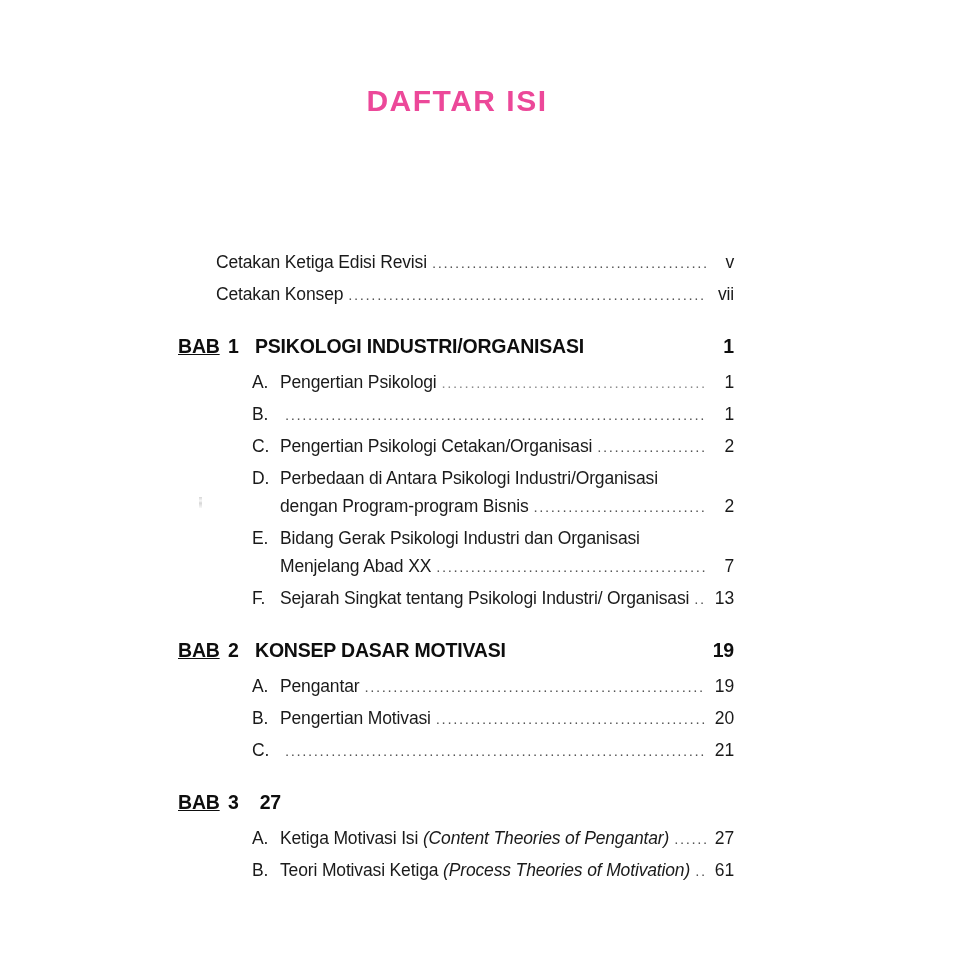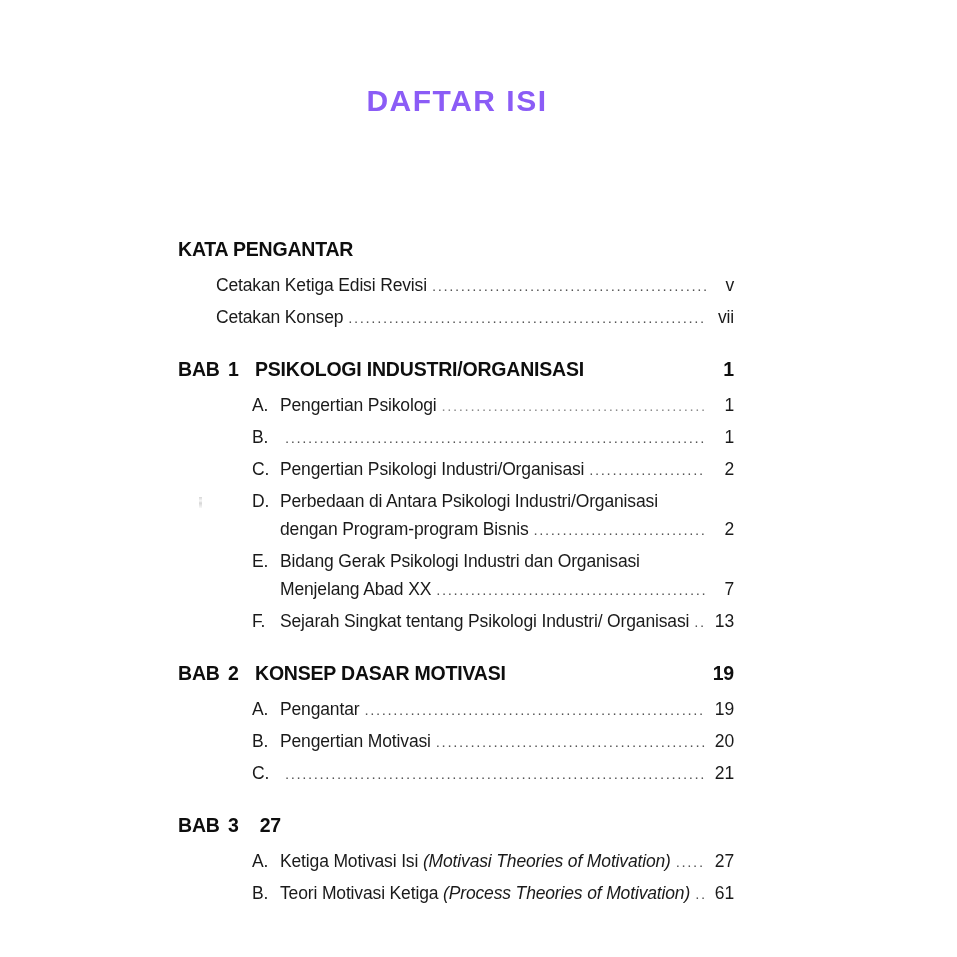--- a/index.html
+++ b/index.html
@@ -24,21 +24,21 @@
   .doc-title {
     position: absolute;
     left: 0;
     top: 84px;
     width: 914px;
     text-align: center;
     font-family: "Liberation Sans", sans-serif;
     font-weight: bold;
     font-size: 30px;
     letter-spacing: 1.5px;
-    color: #8b5cf6;
+    color: #ec4899;
   }
 
   
   .toc {
     position: absolute;
     left: 178px;
     top: 238px;
     width: 556px;
   }
 
@@ -48,20 +48,21 @@
     align-items: baseline;
     font-family: "Liberation Sans", sans-serif;
     font-weight: bold;
     font-size: 19.5px;
     color: #0e0e0e;
     letter-spacing: -0.2px;
   }
   .sec-head .bab-word {
     width: 50px;
     flex: none;
+    text-decoration: underline;
   }
   .sec-head .bab-num {
     width: 27px;
     flex: none;
   }
   .sec-head .sec-title {
     flex: 1 1 auto;
     white-space: nowrap;
   }
   .sec-head .sec-page {
@@ -170,24 +171,20 @@
 <body>
 
 <div class="page">
 
   <div class="doc-title">DAFTAR ISI</div>
 
   <div class="scan-speck"></div>
 
   <div class="toc">
 
-    <div class="sec-head no-bab">
-      <span class="sec-title">KATA PENGANTAR</span>
-      <span class="sec-page"></span>
-    </div>
 
     <div class="entry plain first-sub">
       <span class="etext-wrap">
         <span class="etext">Cetakan Ketiga Edisi Revisi</span>
         <span class="leader">..........................................................................................................</span>
         <span class="pg">v</span>
       </span>
     </div>
 
     <div class="entry plain">
@@ -220,21 +217,21 @@
       <span class="letter">B.</span>
       <span class="etext-wrap">
         <span class="leader">..........................................................................................................</span>
         <span class="pg">1</span>
       </span>
     </div>
 
     <div class="entry">
       <span class="letter">C.</span>
       <span class="etext-wrap">
-        <span class="etext">Pengertian Psikologi Industri/Organisasi</span>
+        <span class="etext">Pengertian Psikologi Cetakan/Organisasi</span>
         <span class="leader">..........................................................................................................</span>
         <span class="pg">2</span>
       </span>
     </div>
 
     <div class="entry multiline">
       <div class="line1">
         <span class="letter">D.</span>
         <span class="etext">Perbedaan di Antara Psikologi Industri/Organisasi</span>
       </div>
@@ -311,21 +308,21 @@
 
     <div class="sec-head">
       <span class="bab-word">BAB</span>
       <span class="bab-num">3</span>
       <span class="sec-page">27</span>
     </div>
 
     <div class="entry first-sub">
       <span class="letter">A.</span>
       <span class="etext-wrap">
-        <span class="etext"><span>Ketiga Motivasi  Isi </span><em>(Motivasi Theories of Motivation)</em></span>
+        <span class="etext"><span>Ketiga Motivasi  Isi </span><em>(Content Theories of Pengantar)</em></span>
         <span class="leader">..........................................................................................................</span>
         <span class="pg">27</span>
       </span>
     </div>
 
     <div class="entry">
       <span class="letter">B.</span>
       <span class="etext-wrap">
         <span class="etext"><span>Teori Motivasi Ketiga </span><em>(Process Theories of Motivation)</em></span>
         <span class="leader">..........................................................................................................</span>

